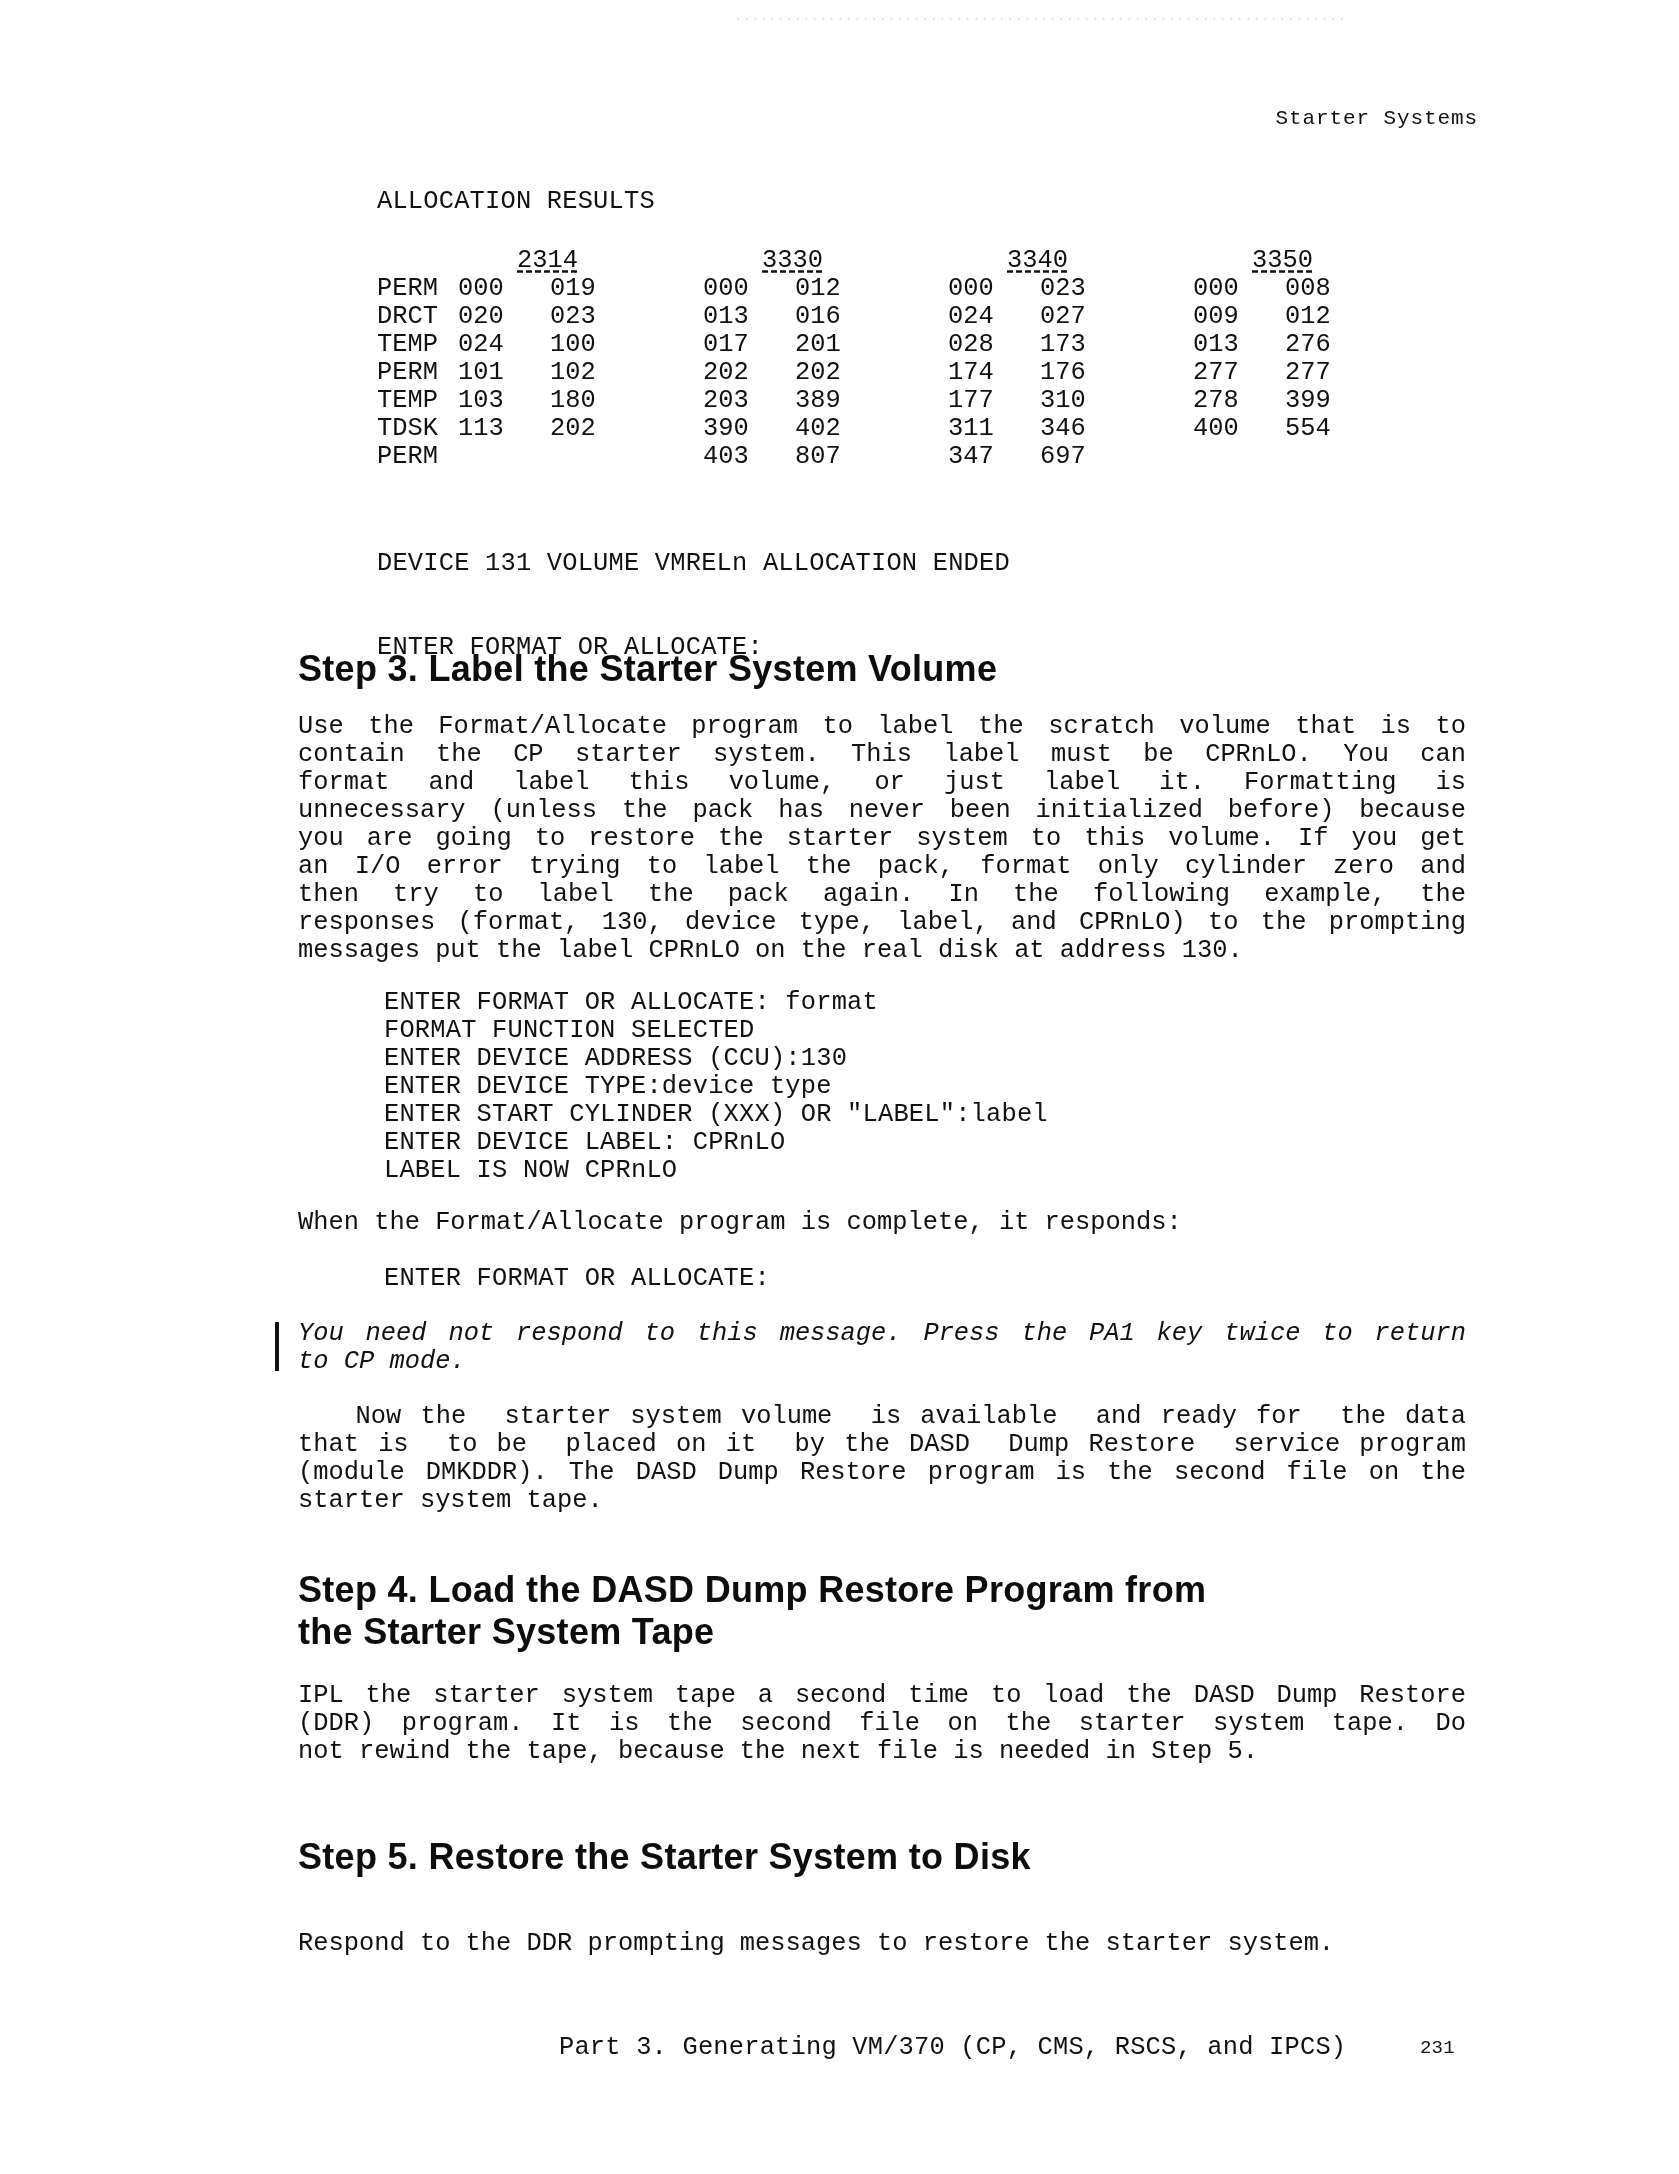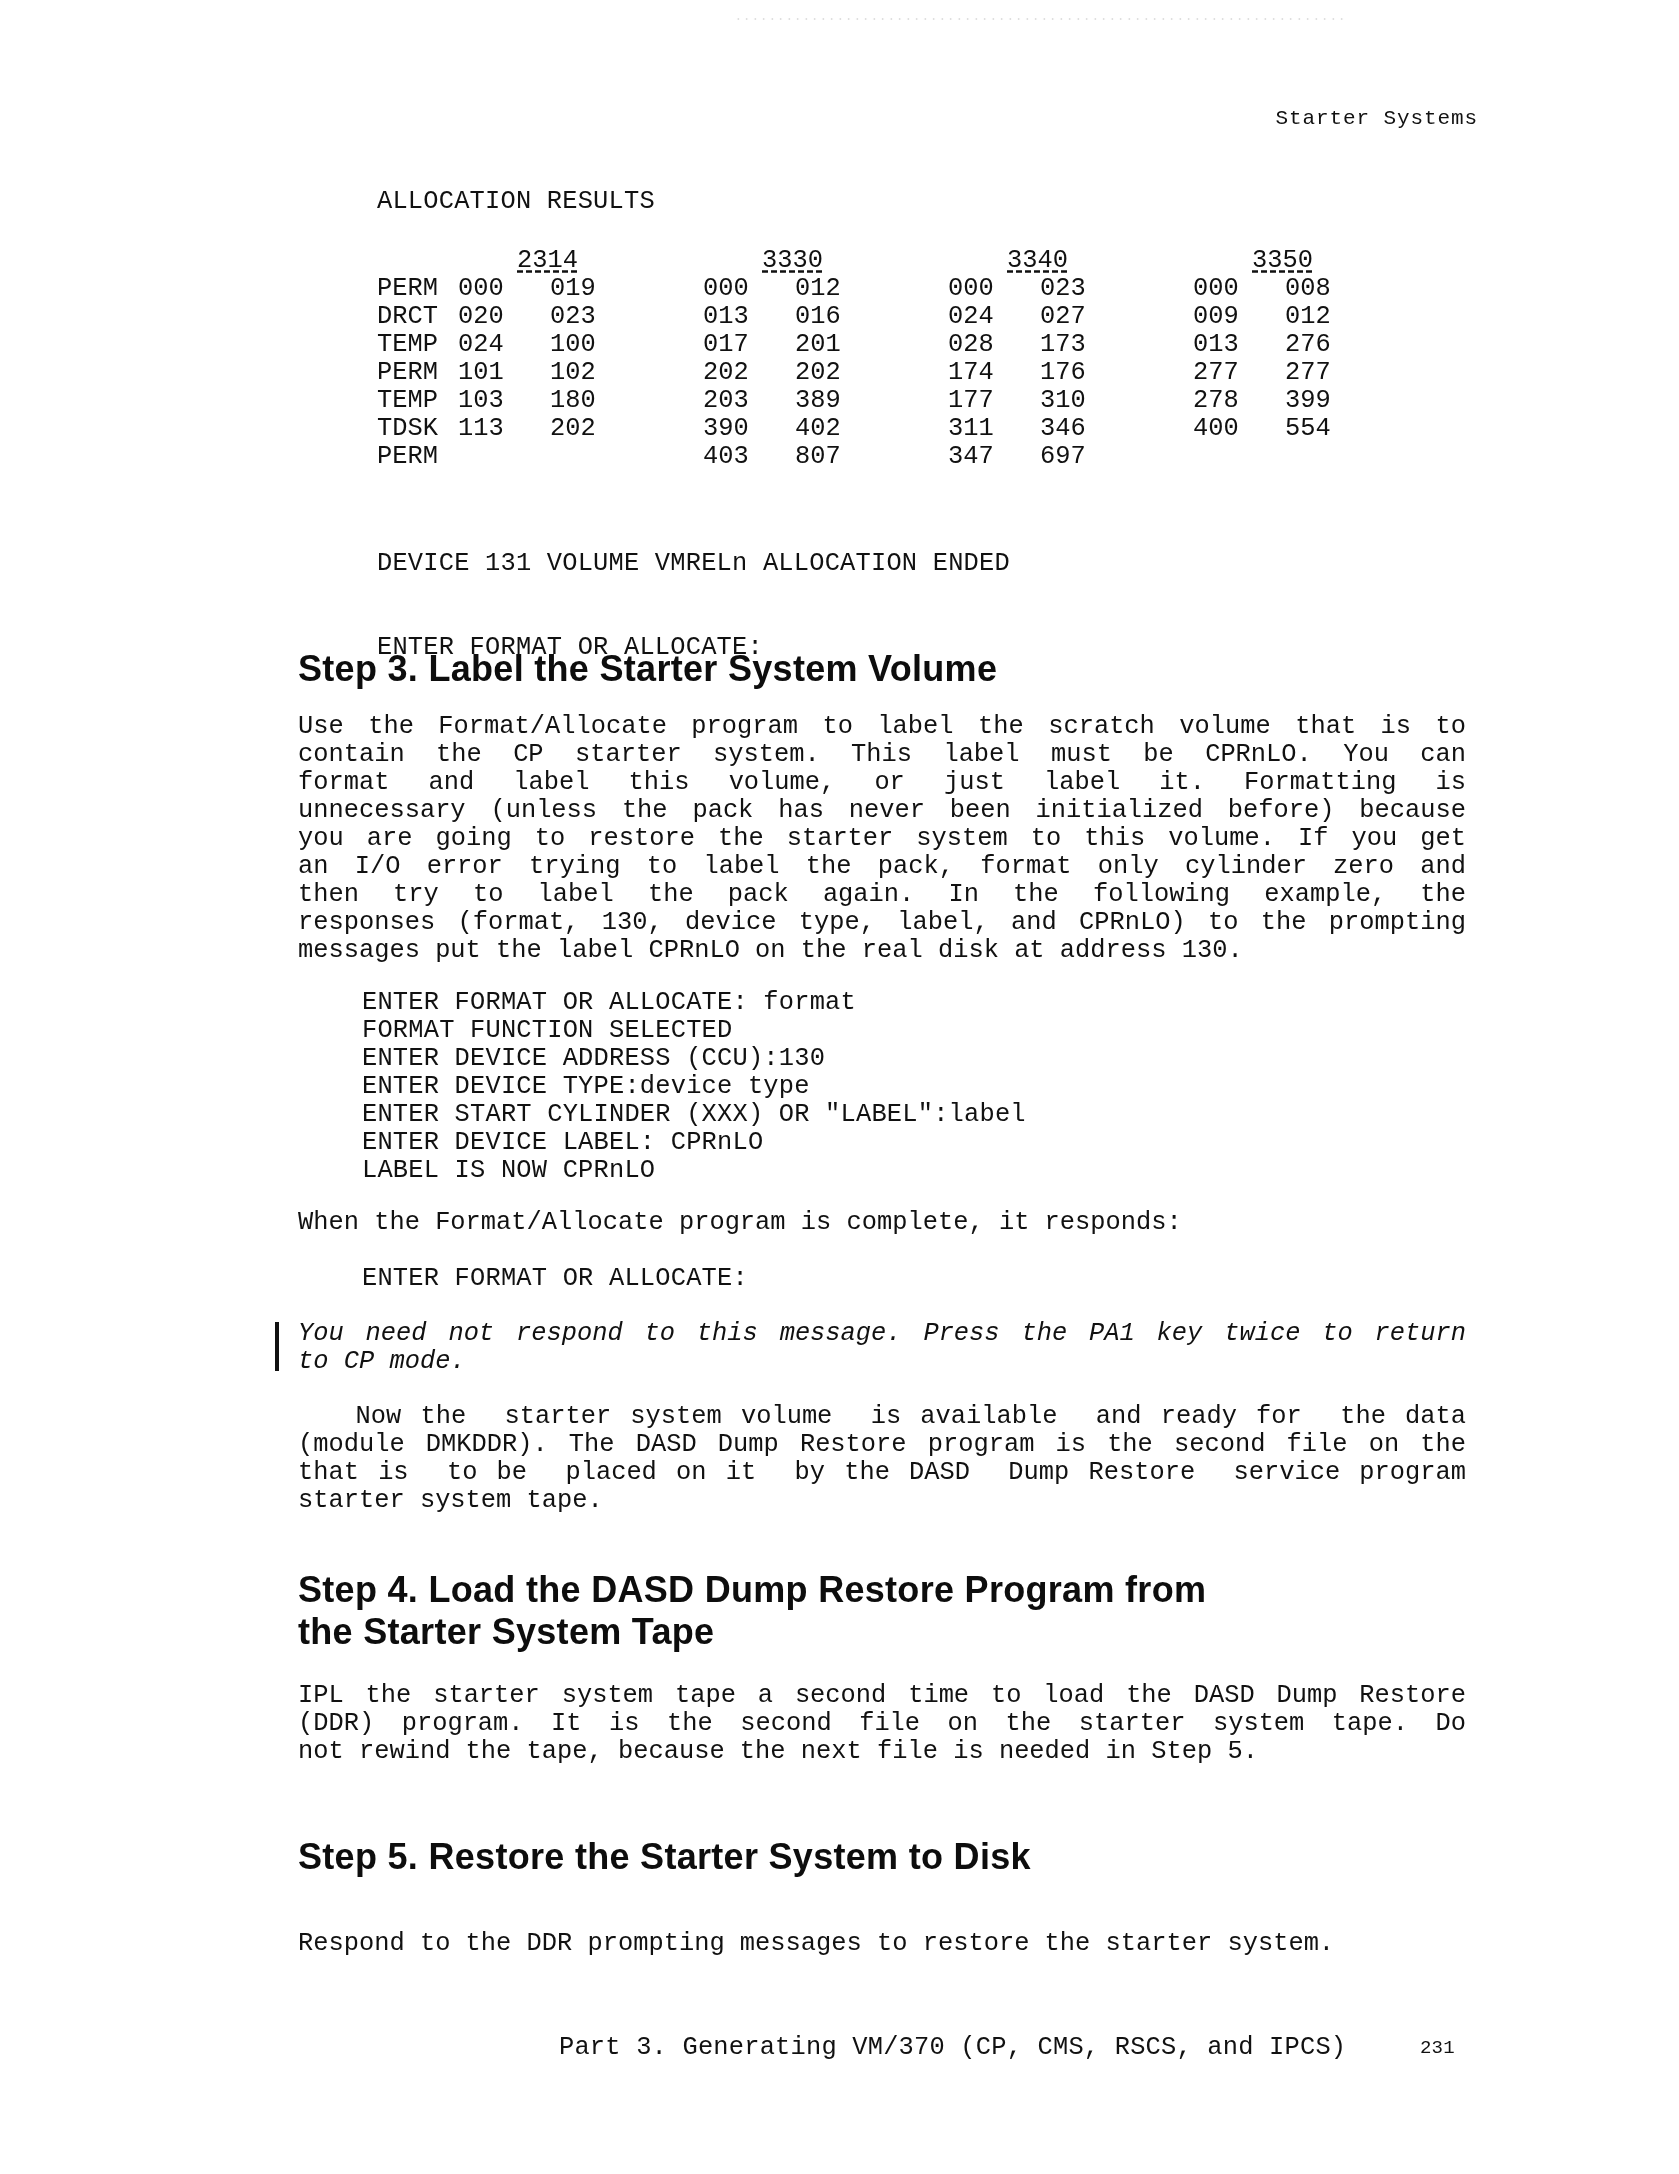--- a/index.html
+++ b/index.html
@@ -27,21 +27,21 @@
     color: #0d0d0d;
   }
   .para {
     position: absolute; left: 298px; width: 1168px;
     font-family: "Liberation Mono", "DejaVu Sans Mono", monospace;
     font-size: 25.4px; line-height: 28px;
     text-align: justify; text-align-last: left;
   }
   .para .line { display: block; text-align: justify; text-align-last: justify; white-space: normal; }
   .para .line.last { text-align-last: left; }
-  .code { position: absolute; left: 362px; }
+  .code { position: absolute; left: 384px; }
   .revbar { position: absolute; left: 275px; width: 3.8px; background: #111; }
   .footer { left: 559px; top: 2034px; font-size: 25.4px; }
   .folio { left: 1420px; top: 2034px; font-size: 19px; }
   .scan-dots { position: absolute; top: 17px; left: 734px; width: 612px; height: 3.8px;
     background-image: radial-gradient(circle, #bbb 0.8px, transparent 1.1px); background-size: 8.5px 3.8px; opacity: 0.6; }
 </style>
 </head>
 <body>
 
 <div class="scan-dots"></div>
@@ -167,22 +167,22 @@
 <div class="code mono" style="top:1265px;">ENTER FORMAT OR ALLOCATE:</div>
 
 <div class="revbar" style="top:1322px; height:49px;"></div>
 <div class="para" style="top:1320px;font-style:italic;" id="p3c">
     <span class="line">You need not respond to this message.  Press the PA1 key twice to return</span>
     <span class="line last">to CP mode.</span>
   </div>
 
 <div class="para" style="top:1403px;" id="p3d">
     <span class="line" style="white-space: pre-wrap;">   Now the  starter system volume  is available  and ready for  the data</span>
+    <span class="line" style="white-space: pre-wrap;">that is  to be  placed on it  by the DASD  Dump Restore  service program</span>
     <span class="line" style="white-space: pre-wrap;">(module DMKDDR). The DASD Dump Restore program is the second file on the</span>
-    <span class="line" style="white-space: pre-wrap;">that is  to be  placed on it  by the DASD  Dump Restore  service program</span>
     <span class="line last" style="white-space: pre-wrap;">starter system tape.</span>
   </div>
 
 <h2 class="step" style="left:298px; top:1569px;">
   <span style="display:block">Step 4. Load the DASD Dump Restore Program from</span>
   <span style="display:block">the Starter System Tape</span>
 </h2>
 
 <div class="para" style="top:1682px;" id="p4">
     <span class="line">IPL the starter system tape a second  time to load the DASD Dump Restore</span>

